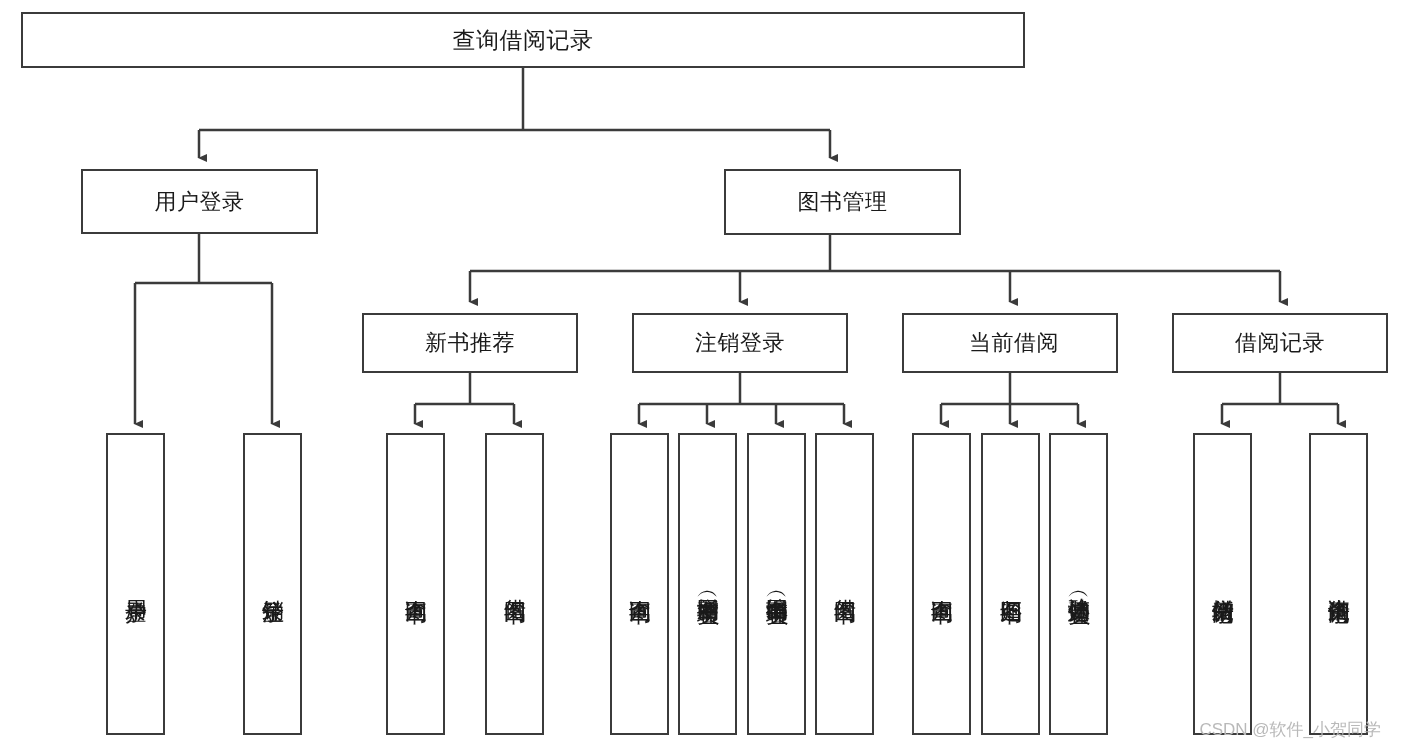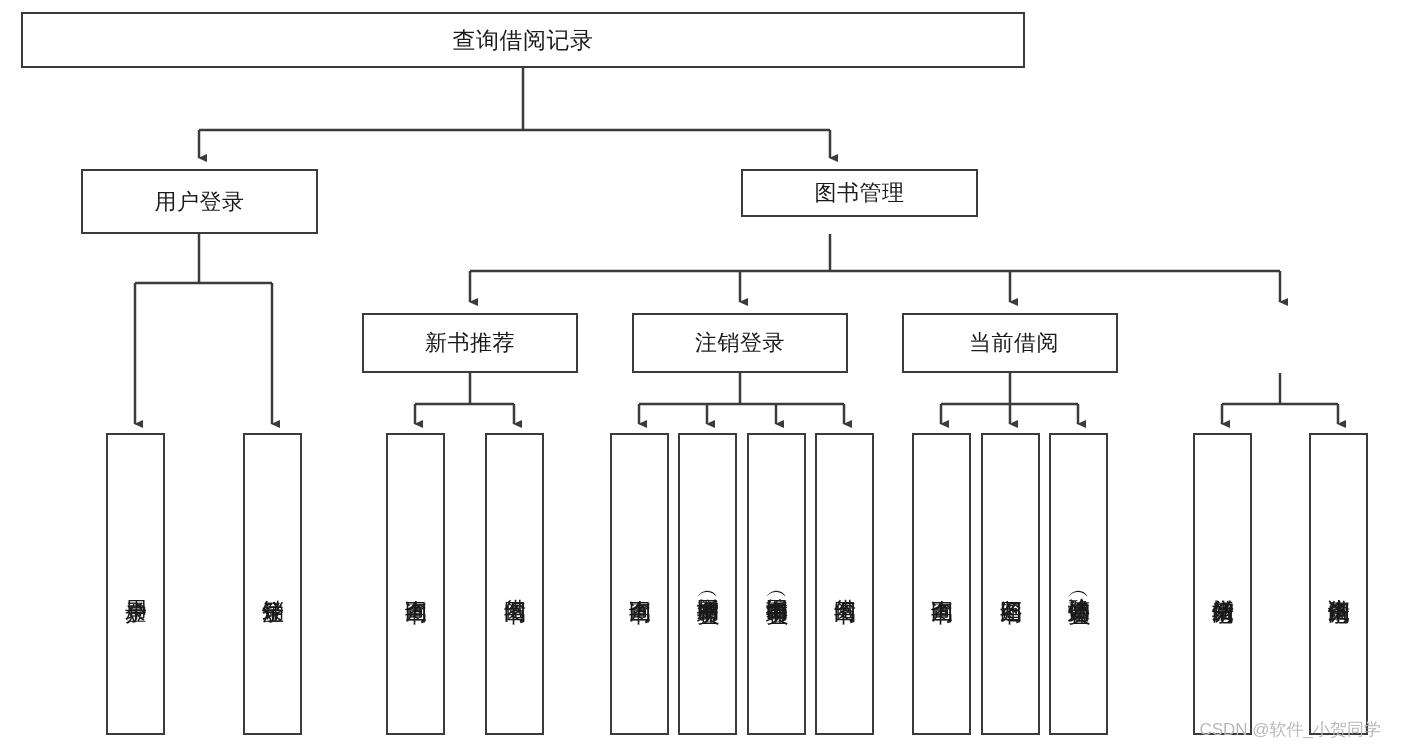--- a/index.html
+++ b/index.html
@@ -125,33 +125,36 @@
     </g>
   </svg>
 
   <div class="node-box node-root" style="left:21px; top:12px; width:1004px; height:56px;">
     <span class="node-label">查询借阅记录</span>
   </div>
 
   <div class="node-box node-l1" style="left:81px; top:169px; width:237px; height:65px;">
     <span class="node-label">用户登录</span>
   </div>
-  <div class="node-box node-l1" style="left:741px; top:169px; width:237px; height:48px;">
+  <div class="node-box node-l1" style="left:724px; top:169px; width:237px; height:66px;">
     <span class="node-label">图书管理</span>
   </div>
 
   <div class="node-box node-l2" style="left:362px; top:313px; width:216px; height:60px;">
     <span class="node-label">新书推荐</span>
   </div>
   <div class="node-box node-l2" style="left:632px; top:313px; width:216px; height:60px;">
     <span class="node-label">注销登录</span>
   </div>
   <div class="node-box node-l2" style="left:902px; top:313px; width:216px; height:60px;padding-left:8px;">
     <span class="node-label">当前借阅</span>
   </div>
+  <div class="node-box node-l2" style="left:1172px; top:313px; width:216px; height:60px;">
+    <span class="node-label">借阅记录</span>
+  </div>
 
   <div class="node-box node-leaf" style="left:106px; top:433px; width:59px; height:302px;">
     <span class="node-label">用户登录</span>
   </div>
   <div class="node-box node-leaf" style="left:243px; top:433px; width:59px; height:302px;">
     <span class="node-label">注销登录</span>
   </div>
 
   <div class="node-box node-leaf" style="left:386px; top:433px; width:59px; height:302px;">
     <span class="node-label">查询图书</span>

